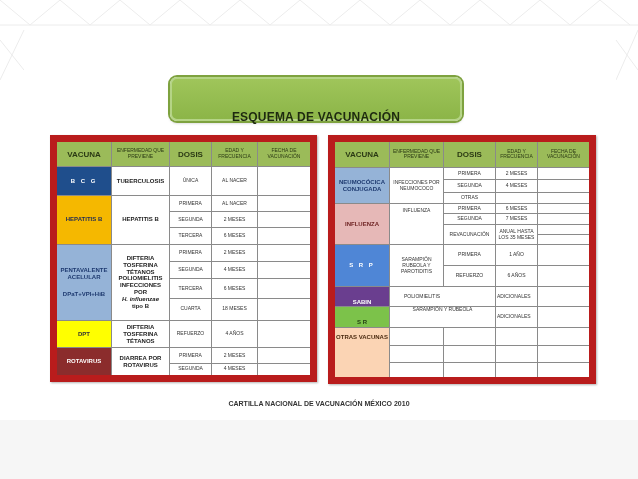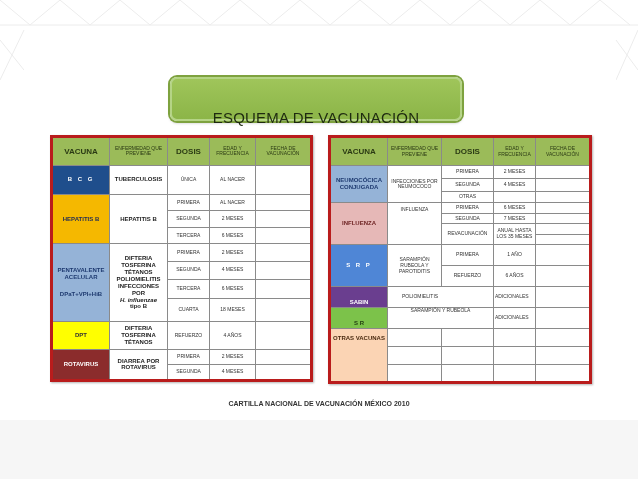--- a/index.html
+++ b/index.html
@@ -22,26 +22,26 @@
   }
   .title-box {
     position: absolute; left: 170px; top: 77px; width: 292px; height: 44px;
     border-radius: 7px;
     background: linear-gradient(#9fc55a, #8cb548);
     border: 2px solid #b5d486;
     box-shadow: 0 0 0 2px #7ea23f, 0 2px 3px rgba(0,0,0,0.25);
     display: flex; align-items: center; justify-content: center;
   }
   .title-box span {
-    font-weight: normal; font-size: 15px; color: #1e2a10; letter-spacing: 0.2px; margin-top: 36px;
+    font-weight: bold; font-size: 12px; color: #1e2a10; letter-spacing: 0.2px; margin-top: 36px;
   }
   table.vac {
     position: absolute;
     border-collapse: collapse;
-    border: 3px solid #b91c1c;
+    border: 7px solid #b91c1c;
     table-layout: fixed;
     background: #fff;
     box-shadow: 1px 1px 2px rgba(0,0,0,0.3);
   }
   table.vac td {
     border: 1px solid #8a8a8a;
     font-size: 5px;
     text-align: center;
     vertical-align: middle;
     color: #333;

